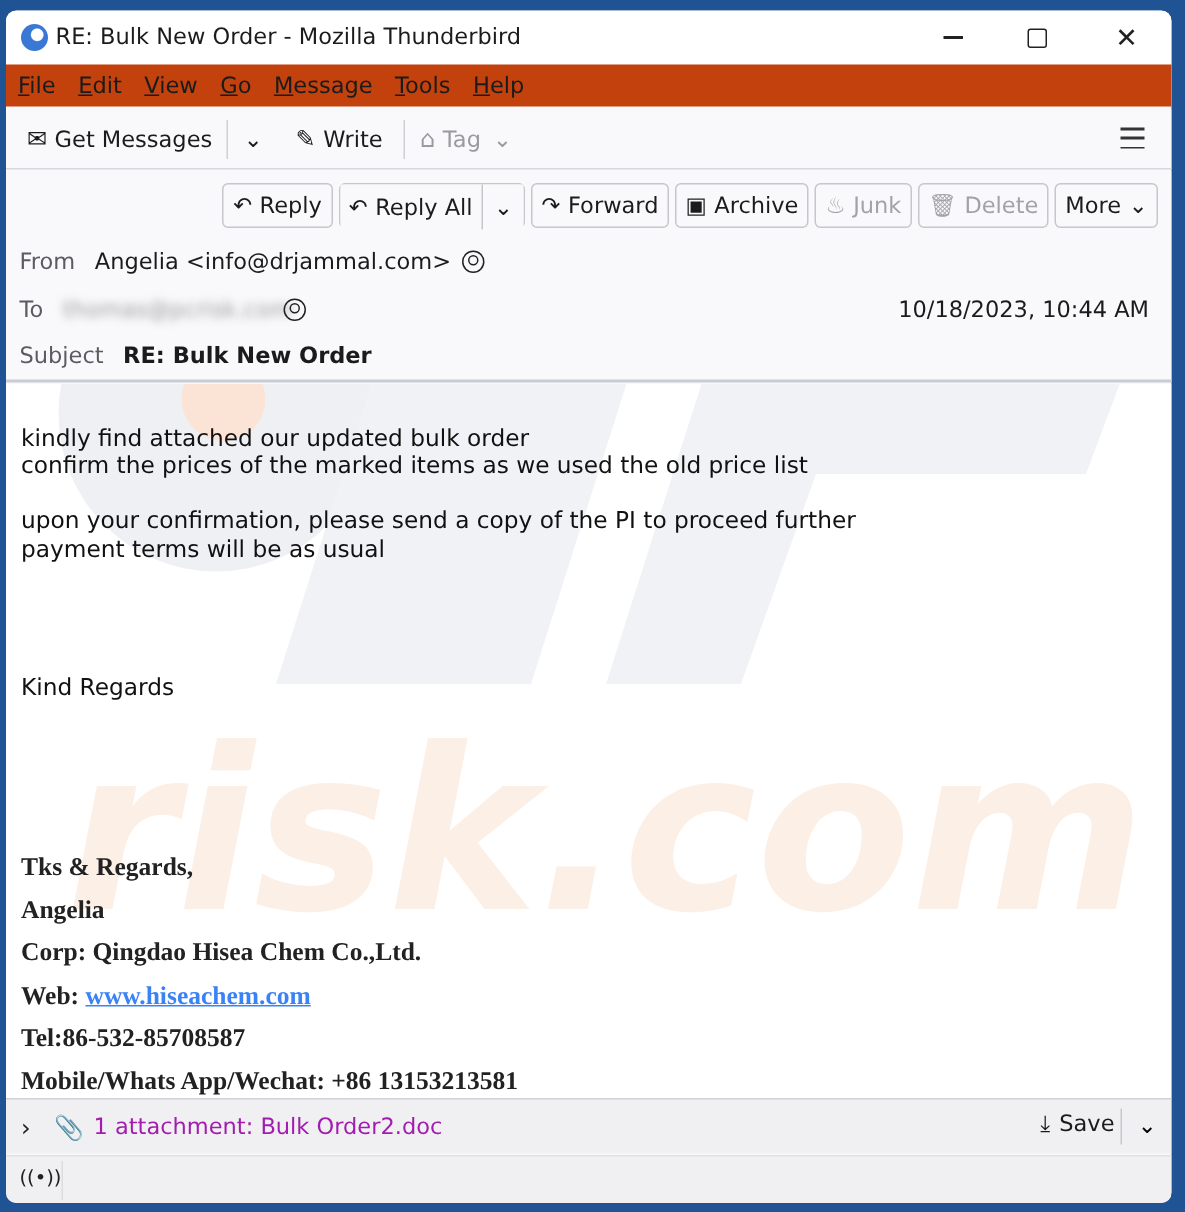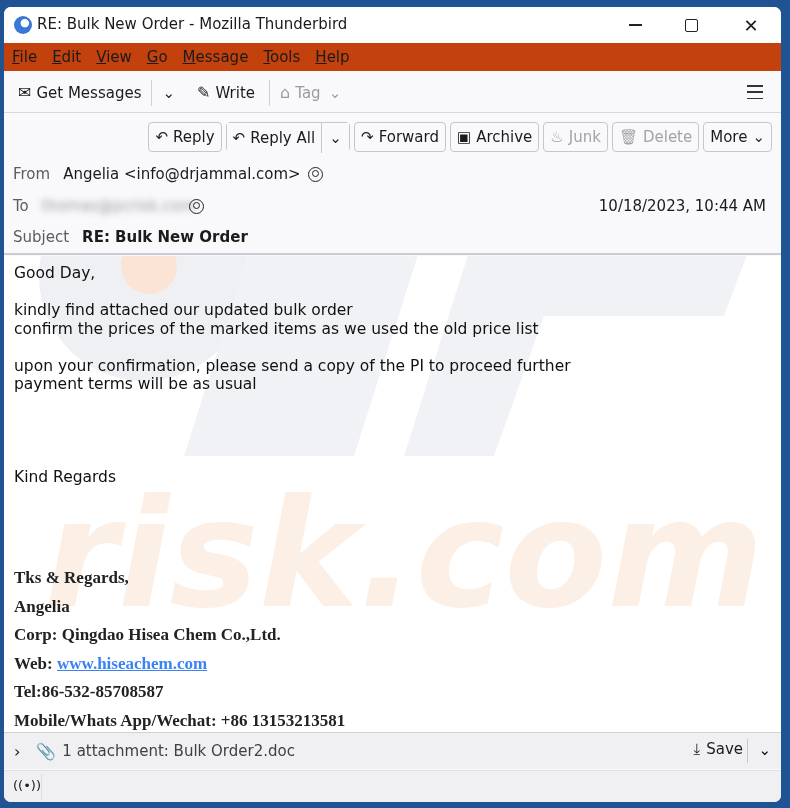--- a/index.html
+++ b/index.html
@@ -63,21 +63,21 @@
   .body-text p { margin: 0; }
   .gap { height: 18.5px; }
   .sig { position: absolute; left: 10px; top: 312px; font-family: "Liberation Serif", serif; font-weight: bold; font-size: 17px; color: #222; }
   .sig div { height: 28.5px; }
   .sig a { color: #3b82f6; text-decoration: underline; }
 
   
   .attach-bar { position: absolute; left: 0; top: 725px; width: 100%; height: 37px; background: #f0f0f2; border-top: 1px solid #d0d0d6; display: flex; align-items: center; }
   .att-toggle { margin-left: 10px; font-size: 16px; color: #222; cursor: pointer; }
   .att-clip { margin-left: 16px; font-size: 16px; color: #333; }
-  .att-text { margin-left: 6px; font-size: 15px; color: #404040; cursor: pointer; }
+  .att-text { margin-left: 6px; font-size: 15px; color: #a21caf; cursor: pointer; }
   .att-save { position: absolute; right: 38px; top: 7px; display: flex; align-items: center; font-size: 15px; color: #1b1b1b; cursor: pointer; }
   .att-save .ico { margin-right: 6px; }
   .att-sep { position: absolute; right: 33px; top: 6px; width: 1px; height: 24px; background: #c6c6cc; }
   .att-caret { position: absolute; right: 10px; top: 8px; font-size: 15px; cursor: pointer; }
 
   
   .statusbar { position: absolute; left: 0; top: 763px; width: 100%; height: 32px; background: #f0f0f2; border-top: 1px solid #e0e0e4; }
   .status-ico { position: absolute; left: 9px; top: 7px; font-size: 13px; color: #222; cursor: pointer; }
   .status-sep { position: absolute; left: 37px; top: 3px; width: 1px; height: 26px; background: #dcdce0; }
 </style>
@@ -193,21 +193,20 @@
   <div class="msg-body">
     <svg class="watermark" viewBox="0 0 777 476" preserveAspectRatio="none">
       <circle cx="140" cy="20" r="105" fill="#eef0f4"></circle>
       <circle cx="145" cy="10" r="28" fill="#fbe3d6"></circle>
       <polygon points="250,-20 420,-20 350,200 180,200" fill="#f1f2f5"></polygon>
       <polygon points="470,-20 750,-20 720,60 540,60 490,200 400,200" fill="#f1f2f5"></polygon>
       <text x="40" y="350" font-family="DejaVu Sans, sans-serif" font-size="150" font-weight="bold" font-style="italic" fill="#fcefe6">risk.com</text>
     </svg>
 
     <div class="body-text">
-      <p>Good Day,</p>
       <div class="gap"></div>
       <p>kindly find attached our updated bulk order</p>
       <p>confirm the prices of the marked items as we used the old price list</p>
       <div class="gap"></div>
       <p>upon your confirmation, please send a copy of the PI to proceed further</p>
       <p>payment terms will be as usual</p>
       <div class="gap"></div>
       <div class="gap"></div>
       <div class="gap"></div>
       <div class="gap"></div>

